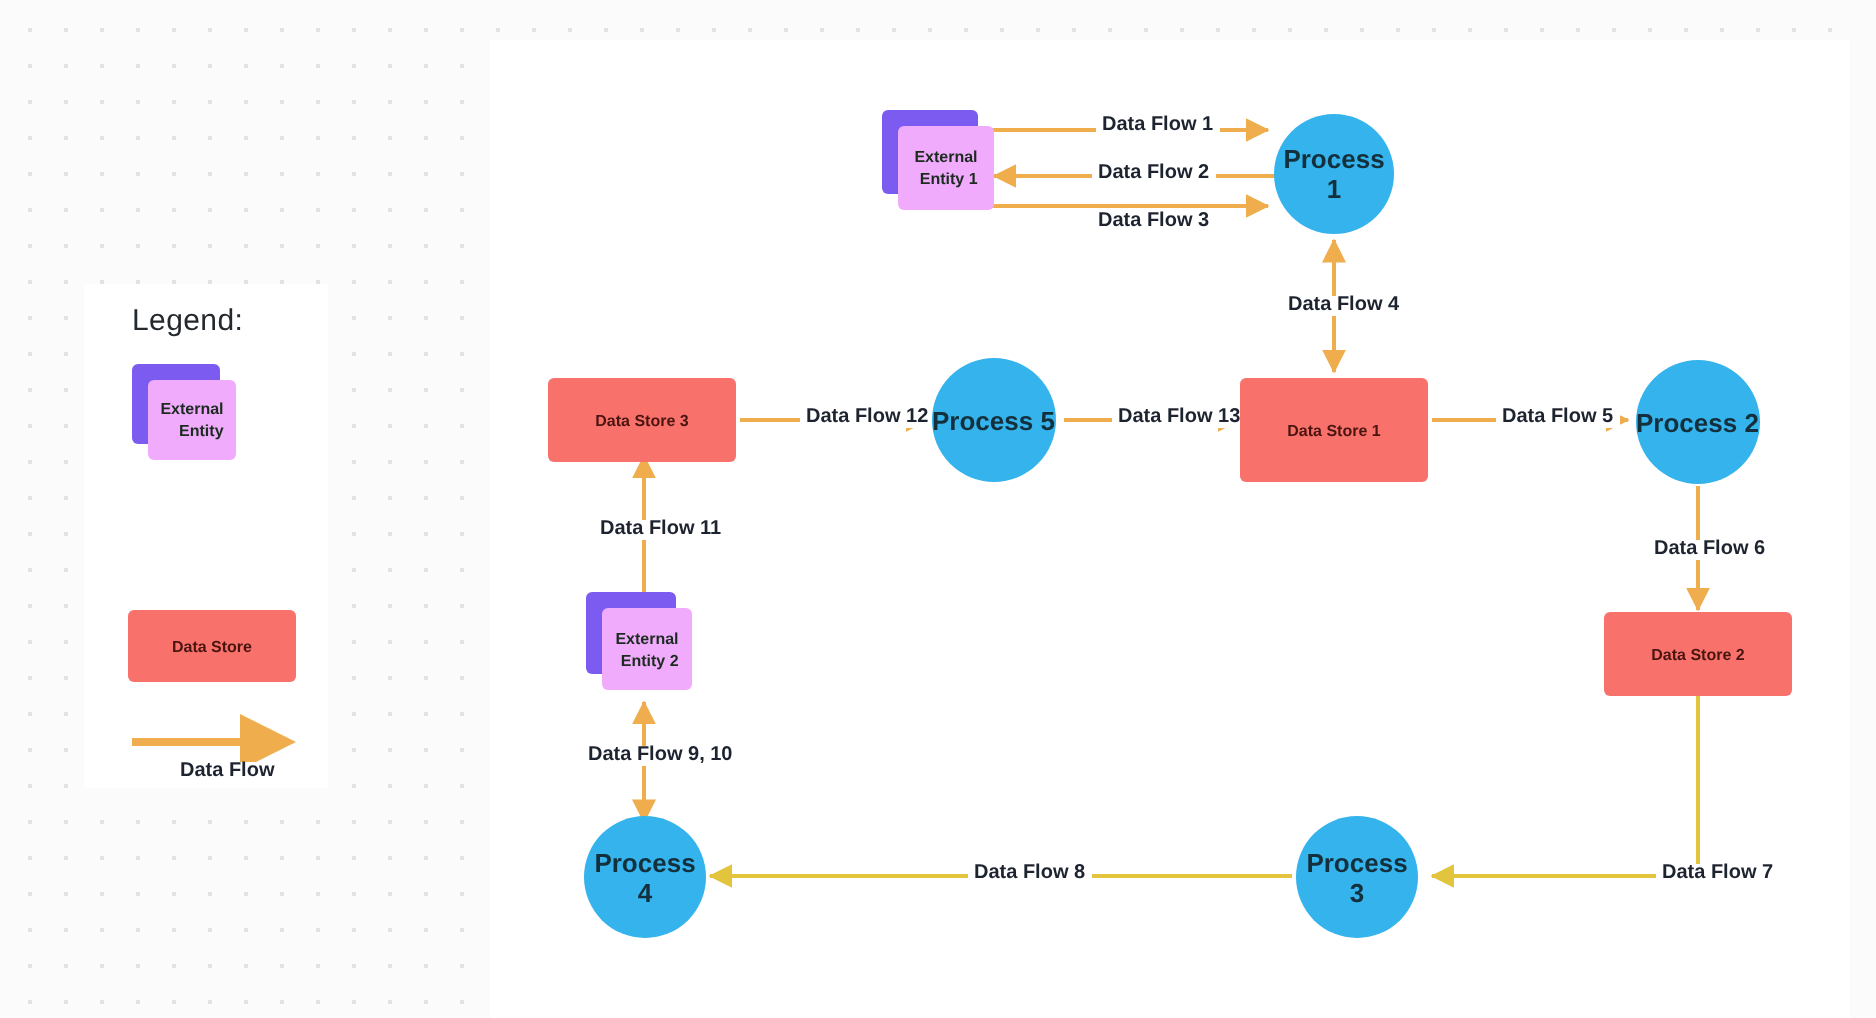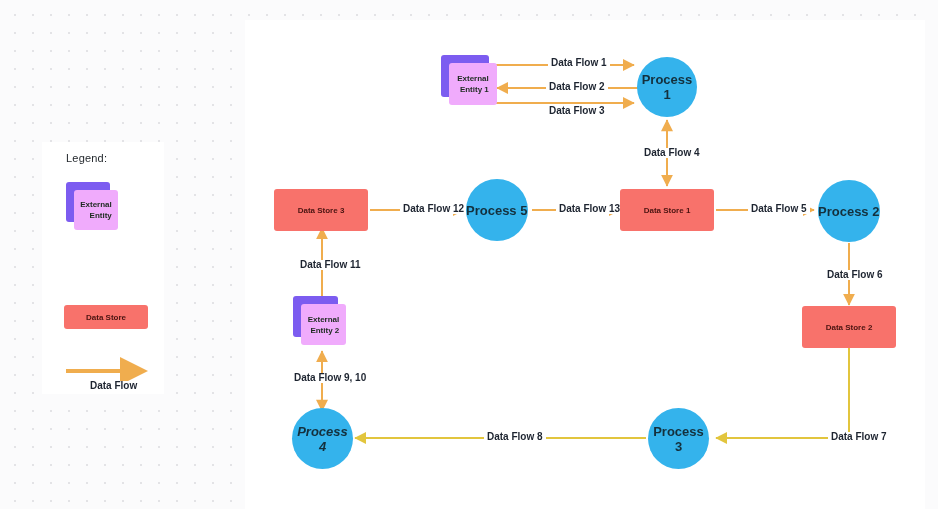--- a/index.html
+++ b/index.html
@@ -35,21 +35,21 @@
   
   #legend-panel {
     position: absolute;
     left: 42px; top: 142px;
     width: 122px; height: 252px;
     background: #ffffff;
   }
   #legend-title {
     position: absolute;
     left: 24px; top: 10px;
-    font-size: 11px;
+    font-size: 15px;
     color: #24292e;
     letter-spacing: .2px;
   }
   .legend-row { position: absolute; }
 
   
   .ext-entity {
     position: absolute;
   }
   .ext-entity .back {
@@ -207,21 +207,21 @@
 </div>
 
 <div class="datastore" style="left:274px; top:189px; width:94px; height:42px;">
   <span>Data Store 3</span>
 </div>
 
 <div class="process" style="left:466px; top:179px; width:62px; height:62px;">
   <span>Process 5</span>
 </div>
 
-<div class="datastore" style="left:620px; top:189px; width:94px; height:42px;">
+<div class="datastore" style="left:620px; top:189px; width:94px; height:52px;">
   <span>Data Store 1</span>
 </div>
 
 <div class="process" style="left:818px; top:180px; width:62px; height:62px;">
   <span>Process 2</span>
 </div>
 
 <div class="datastore" style="left:802px; top:306px; width:94px; height:42px;">
   <span>Data Store 2</span>
 </div>
@@ -229,21 +229,21 @@
 <div class="ext-entity" style="left:293px; top:296px; width:45px; height:41px;">
   <div class="back"></div>
   <div class="front">
     <span>
       <span>External</span><br>
       <span>Entity 2</span>
     </span>
   </div>
 </div>
 
-<div class="process" style="left:292px; top:408px; width:61px; height:61px;font-style:italic;">
+<div class="process" style="left:292px; top:408px; width:61px; height:61px;">
   <span>Process 4</span>
 </div>
 
 <div class="process" style="left:648px; top:408px; width:61px; height:61px;">
   <span>Process 3</span>
 </div>
 
 <div id="legend-panel">
   <div id="legend-title">Legend:</div>
 
@@ -251,21 +251,21 @@
     <div class="back"></div>
     <div class="front">
       <span>
         <span>External</span><br>
         <span>Entity</span>
       </span>
     </div>
   </div>
 
 
-  <div class="datastore legend-row" style="left:22px; top:163px; width:84px; height:24px;">
+  <div class="datastore legend-row" style="left:22px; top:163px; width:84px; height:36px;">
     <span>Data Store</span>
   </div>
 
   <svg id="legend-svg" xmlns="http://www.w3.org/2000/svg">
     <defs>
       <marker id="lah" markerWidth="8" markerHeight="8" refX="6" refY="3.5" orient="auto">
         <path d="M0,0 L7,3.5 L0,7 z" fill="#f0ad4e"></path>
       </marker>
     </defs>
     <line x1="24" y1="229" x2="102" y2="229" stroke="#f0ad4e" stroke-width="4" marker-end="url(#lah)"></line>

